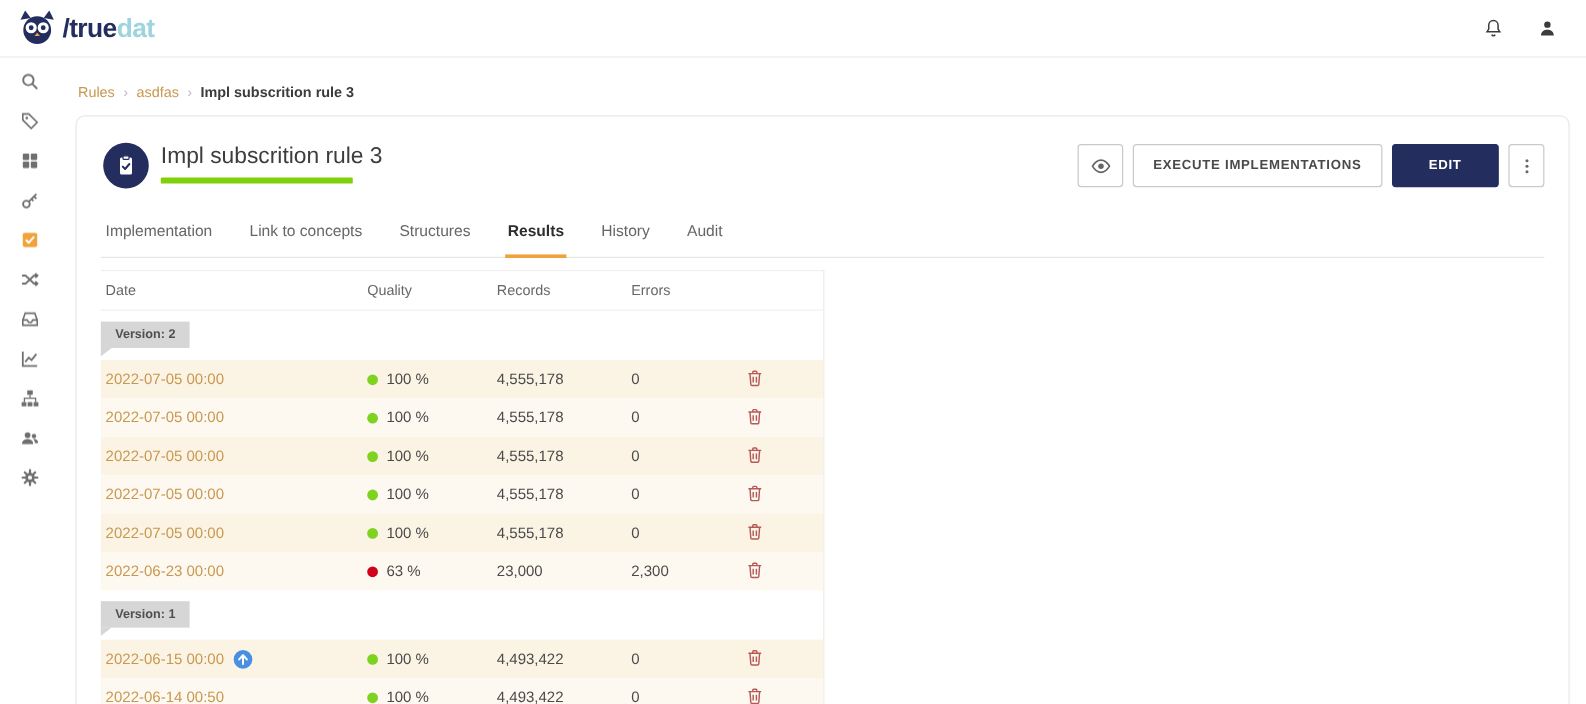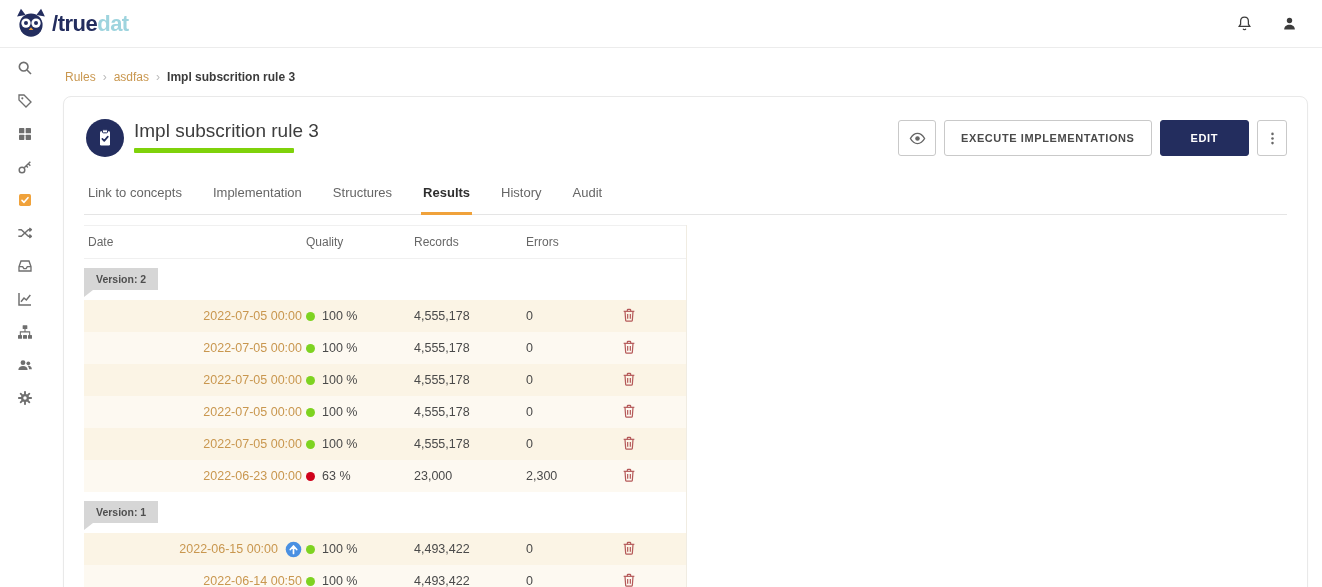--- a/index.html
+++ b/index.html
@@ -63,21 +63,21 @@
   .th{font-size:12px;font-weight:400;color:#676767;padding-left:4px;}
   .version-row{padding:9px 0 10px;}
   .version-badge{position:relative;display:inline-block;background:#d6d6d6;color:#4f4f4f;
     font-size:10.5px;font-weight:700;padding:5px 12px;border-radius:0;}
   .version-badge::after{content:"";position:absolute;left:0;top:100%;width:0;height:0;
     border-left:9px solid #d6d6d6;border-bottom:7px solid transparent;}
   .trow{height:32px;font-size:12.5px;color:#4a4a4a;}
   .trow.row-a{background:var(--row_cream_a);}
   .trow.row-b{background:var(--row_cream_b);}
   .td{padding-left:4px;}
-  .date-cell{display:flex;align-items:center;gap:7px;justify-content:flex-end;}
+  .date-cell{display:flex;align-items:center;gap:7px;}
   .date-link{color:var(--link_tan);cursor:pointer;}
   .date-cell .icn{width:17px;height:17px;cursor:pointer;}
   .quality-cell{display:flex;align-items:center;gap:7px;text-align:right;}
   .dot{width:9px;height:9px;border-radius:50%;display:inline-block;}
   .dot.green{background:var(--success_green);}
   .dot.red{background:var(--error_red);}
   .trash-btn{background:none;border:none;color:var(--trash_red);cursor:pointer;
     padding:0;width:18px;height:18px;margin-left:2px;}
   .trash-btn .icn{width:16px;height:16px;}
 </style>
@@ -263,22 +263,22 @@
                 <circle cx="12" cy="5.5" r="1.8"></circle>
                 <circle cx="12" cy="12" r="1.8"></circle>
                 <circle cx="12" cy="18.5" r="1.8"></circle>
               </svg>
             </span>
         </button>
       </div>
     </div>
 
     <div class="tabs">
+        <div class="tab">Implementation</div>
         <div class="tab">Link to concepts</div>
-        <div class="tab">Implementation</div>
         <div class="tab">Structures</div>
         <div class="tab active">Results</div>
         <div class="tab">History</div>
         <div class="tab">Audit</div>
       </div>
 
     <div class="results-table">
       <div class="thead">
           <div class="th">Date</div>
           <div class="th">Quality</div>

